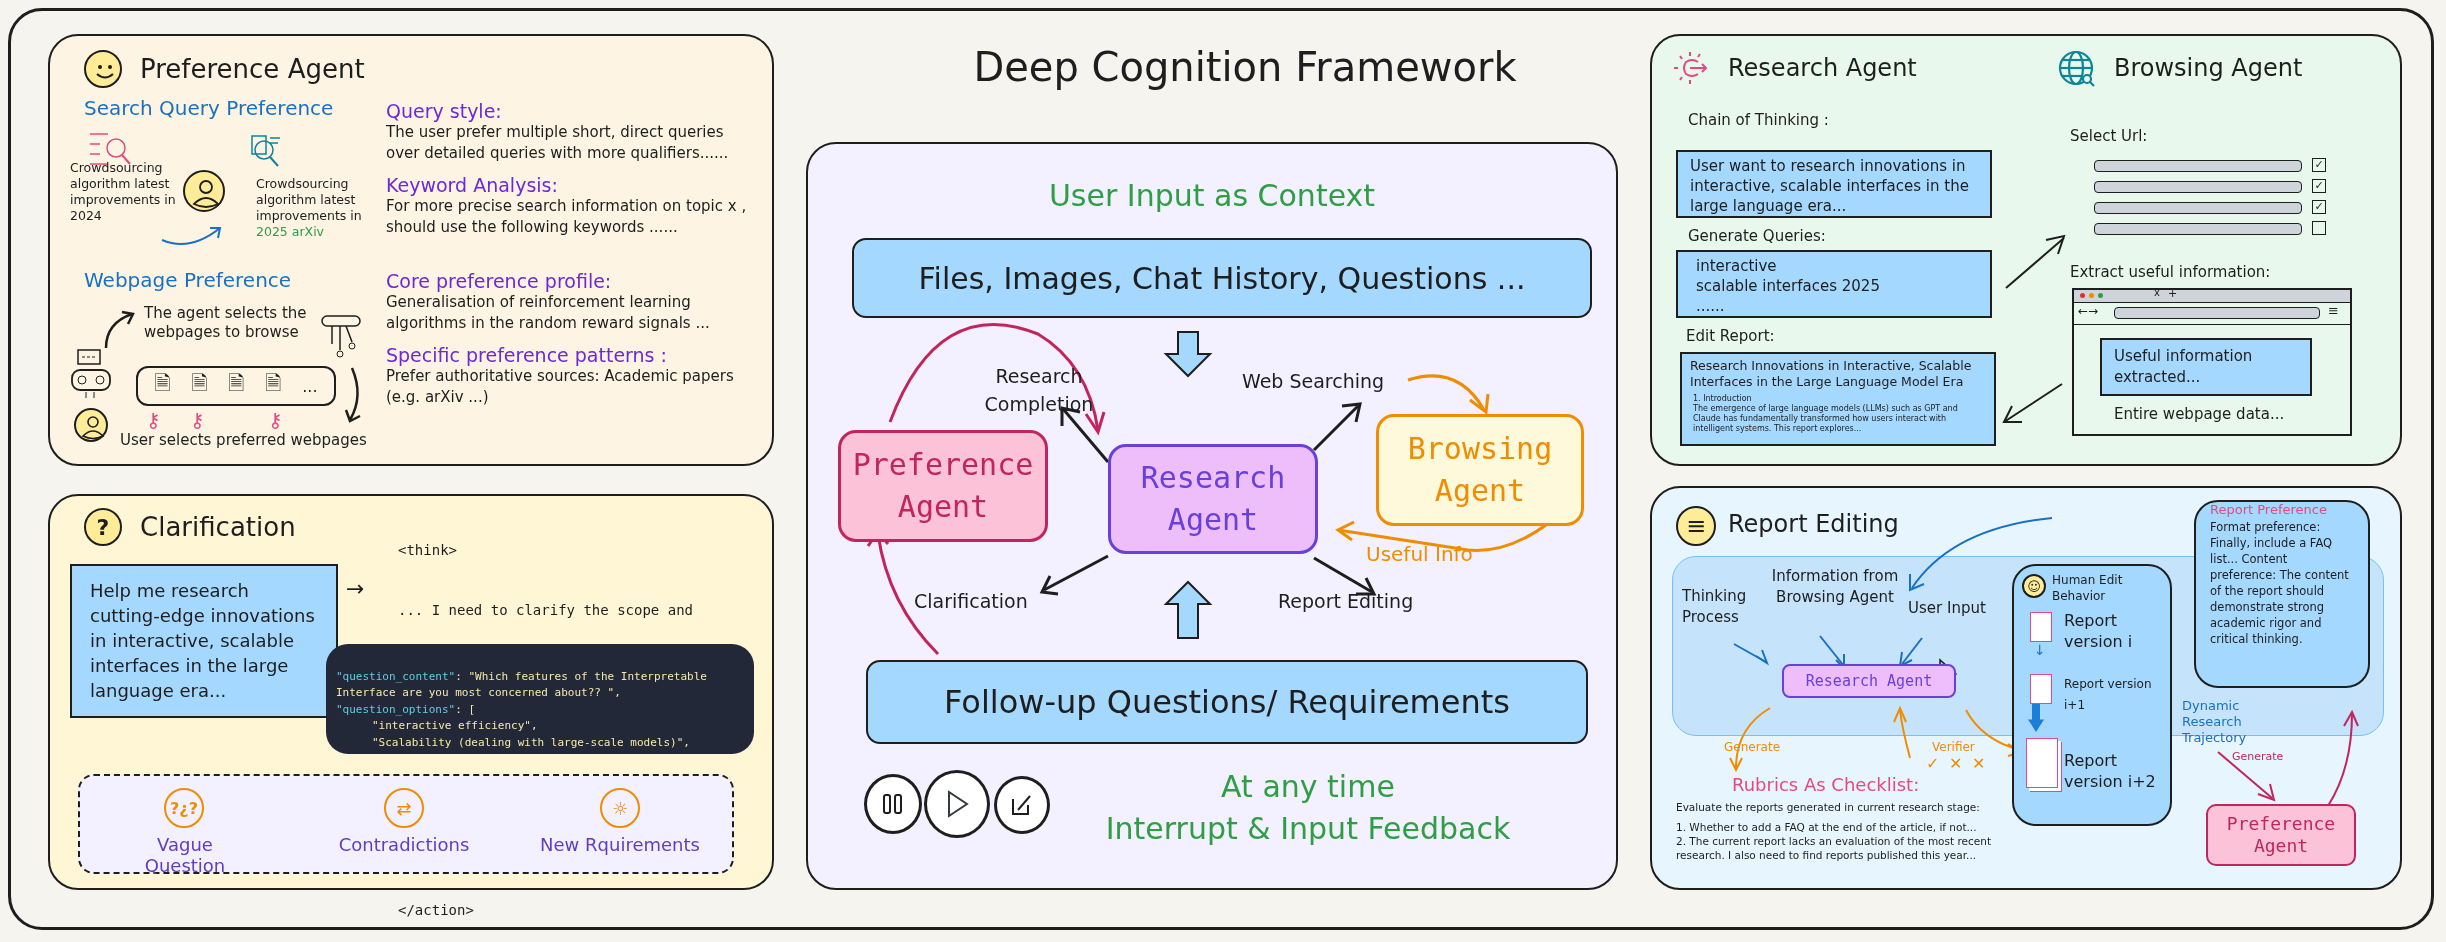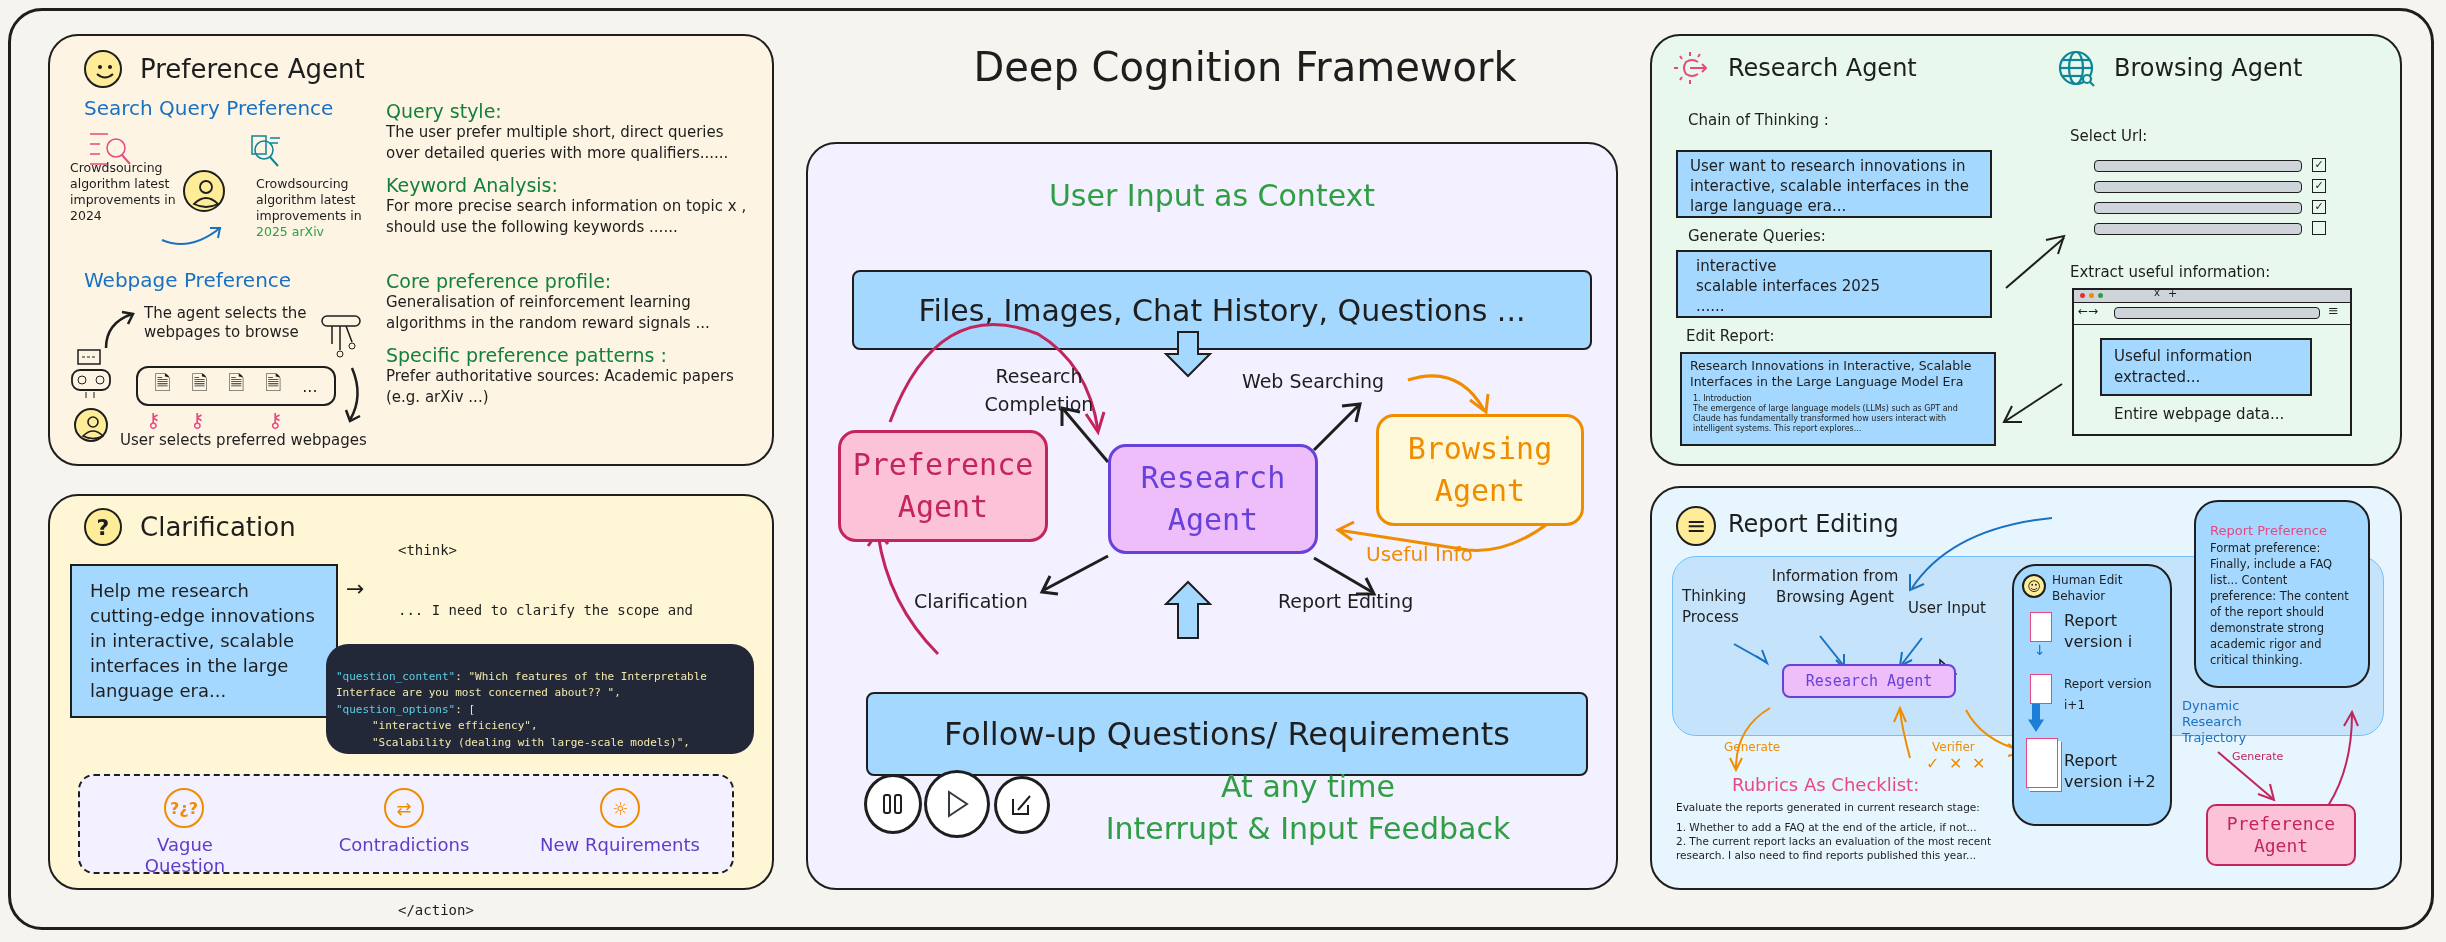--- a/index.html
+++ b/index.html
@@ -3,26 +3,26 @@
 <meta charset="utf-8">
 <style>
   html,body{margin:0;padding:0;}
   body{width:2446px;height:942px;background:#f5f4ef;position:relative;overflow:hidden;
        font-family:"DejaVu Sans",sans-serif;color:#1e1e1e;}
   .abs{position:absolute;}
   .frame{position:absolute;left:8px;top:8px;width:2426px;height:922px;border:3px solid #1e1e1e;border-radius:34px;box-sizing:border-box;}
   .panel{position:absolute;border:2.5px solid #1e1e1e;border-radius:30px;box-sizing:border-box;}
   .h-title{font-size:26px;font-weight:normal;}
   .blue-head{color:#1971c2;font-size:20px;}
-  .pink-head{color:#15803d;font-size:19px;}
+  .pink-head{color:#6d28d9;font-size:19px;}
   .body-txt{font-size:15px;line-height:21px;color:#1e1e1e;}
   .small{font-size:12.5px;line-height:16px;}
   .mono{font-family:"DejaVu Sans Mono",monospace;}
   .box-blue{background:#a5d8ff;border:2px solid #1e1e1e;box-sizing:border-box;}
-  .round-blue{background:#a5d8ff;border:2.5px solid #1e1e1e;border-radius:8px;box-sizing:border-box;display:flex;align-items:center;justify-content:center;margin-top:32px;}
+  .round-blue{background:#a5d8ff;border:2.5px solid #1e1e1e;border-radius:14px;box-sizing:border-box;display:flex;align-items:center;justify-content:center;}
   .icon-circle{position:absolute;border:2px solid #1e1e1e;border-radius:50%;background:#ffec99;box-sizing:border-box;display:flex;align-items:center;justify-content:center;}
   .agent-box{position:absolute;border-radius:18px;box-sizing:border-box;display:flex;align-items:center;justify-content:center;text-align:center;font-family:"DejaVu Sans Mono",monospace;}
   .lbl{position:absolute;font-size:19px;}
   svg{position:absolute;overflow:visible;}
   .urlbar{position:absolute;height:12px;background:#ced4da;border:1.5px solid #1e1e1e;border-radius:4px;box-sizing:border-box;}
   .chk{position:absolute;width:14px;height:14px;border:1.5px solid #1e1e1e;box-sizing:border-box;font-size:11px;line-height:11px;text-align:center;}
   .ctrl-btn{position:absolute;border:3px solid #1e1e1e;border-radius:50%;background:#fff;box-sizing:border-box;display:flex;align-items:center;justify-content:center;}
 </style>
 </head>
 <body>
@@ -361,20 +361,20 @@
     <div class="abs" style="left:16px;top:46px;width:20px;height:28px;background:#fff;border:1.5px solid #e64980;"></div>
     <div class="abs body-txt" style="left:50px;top:44px;width:100px;line-height:21px;font-size:16px;">Report version i</div>
     <div class="abs" style="left:20px;top:76px;color:#1971c2;font-size:14px;">↓</div>
     <div class="abs" style="left:16px;top:108px;width:20px;height:28px;background:#fff;border:1.5px solid #e64980;"></div>
     <div class="abs body-txt" style="left:50px;top:108px;width:100px;line-height:21px;font-size:12px;">Report version i+1</div>
     <div class="abs" style="left:14px;top:138px;width:16px;height:28px;background:#1c7ed6;clip-path:polygon(25% 0,75% 0,75% 55%,100% 55%,50% 100%,0 55%,25% 55%);"></div>
     <div class="abs" style="left:12px;top:172px;width:30px;height:48px;background:#fff;border:1.5px solid #e64980;box-shadow:3px 3px 0 #fff,4px 4px 0 #e64980;"></div>
     <div class="abs body-txt" style="left:50px;top:184px;width:100px;line-height:21px;font-size:16px;">Report version i+2</div>
   </div>
 
-  <div class="abs" style="left:542px;top:12px;width:176px;height:188px;background:#a5d8ff;border:2.5px solid #1e1e1e;border-radius:24px;box-sizing:border-box;padding:21px 14px;">
+  <div class="abs" style="left:542px;top:12px;width:176px;height:188px;background:#a5d8ff;border:2.5px solid #1e1e1e;border-radius:24px;box-sizing:border-box;padding:0 14px;">
     <div style="color:#e64980;font-size:13px;">Report Preference</div>
     <div style="font-size:11.5px;line-height:16px;margin-top:2px;">Format preference: Finally, include a FAQ list... Content preference: The content of the report should demonstrate strong academic rigor and critical thinking.</div>
   </div>
 
   <div class="abs" style="left:580px;top:262px;color:#c2255c;font-size:11px;">Generate</div>
   <div class="abs" style="left:554px;top:316px;width:150px;height:62px;background:#fcc2d7;border:2px solid #c2255c;border-radius:10px;box-sizing:border-box;color:#c2255c;font-size:18px;line-height:22px;text-align:center;display:flex;align-items:center;justify-content:center;font-family:'DejaVu Sans Mono',monospace;padding:0 20px;">Preference Agent</div>
 </div>
 
 </body></html>

